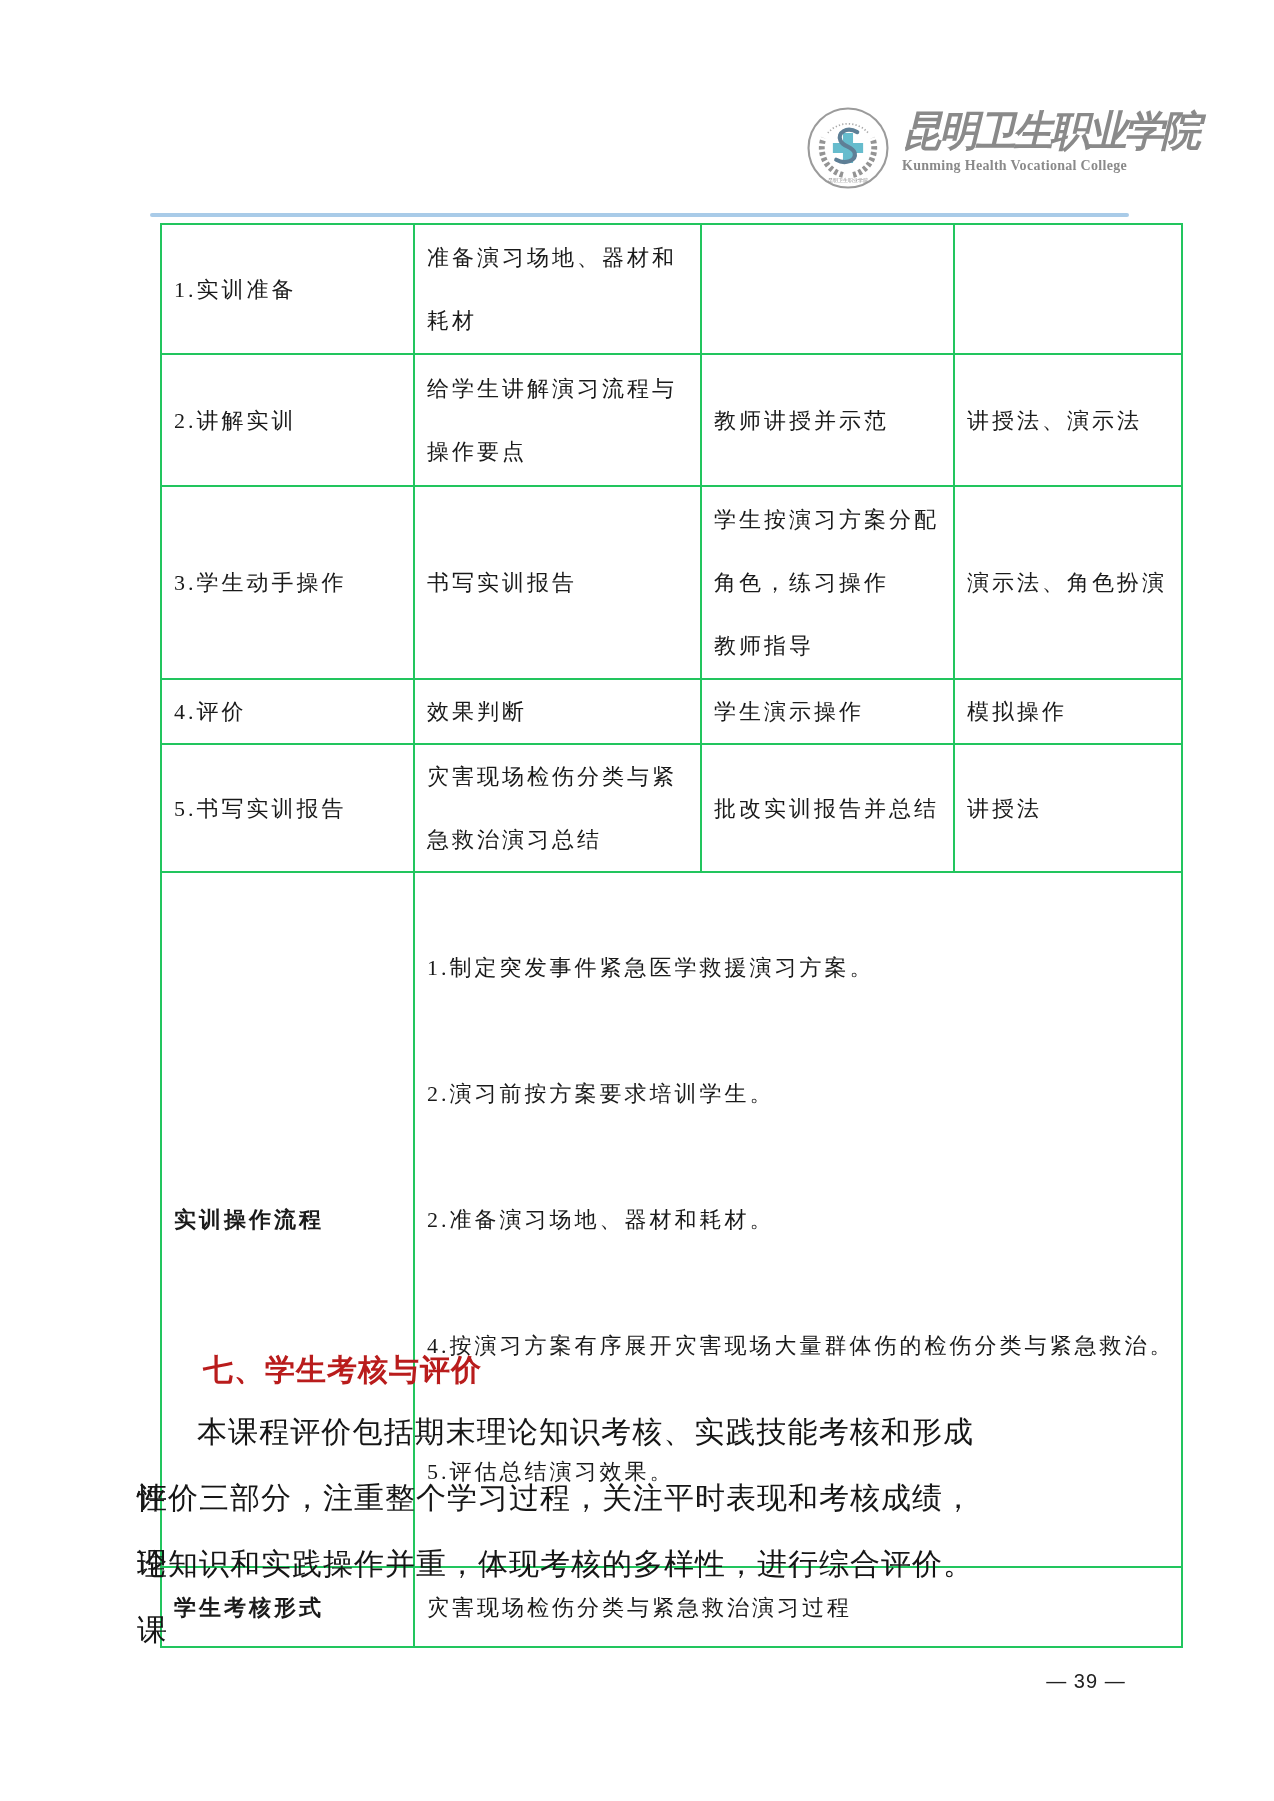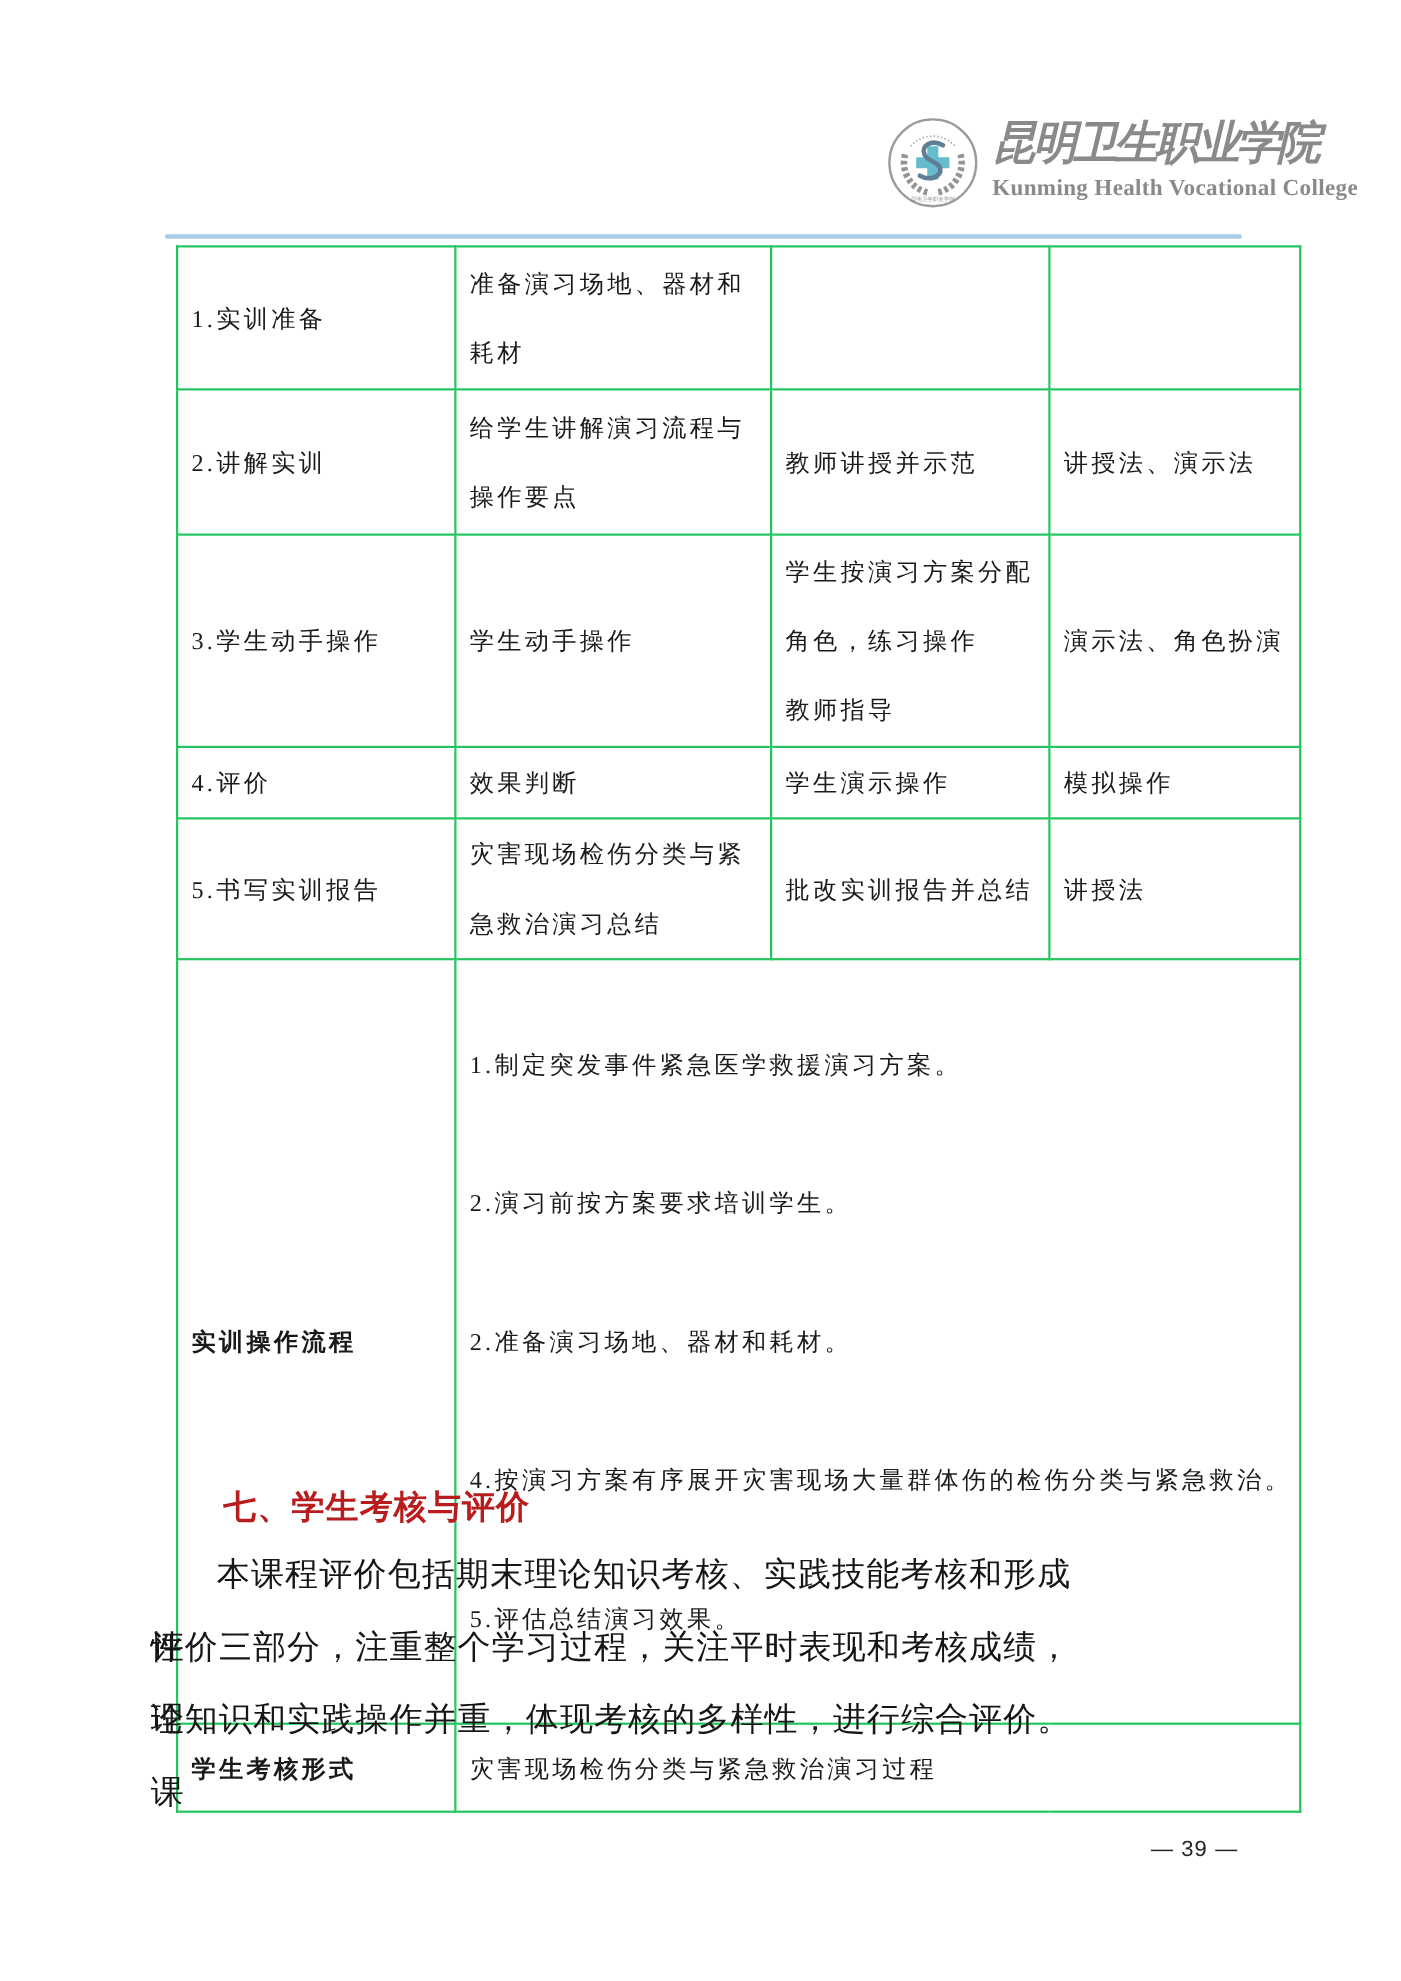--- a/index.html
+++ b/index.html
@@ -12,21 +12,21 @@
   
   .header{position:absolute;left:806px;top:106px;width:420px;display:flex;align-items:flex-start;gap:12px;}
   .seal{width:84px;height:84px;flex:none;}
   .header-text{display:flex;flex-direction:column;}
   .college-zh{
     font-size:40px;font-weight:bold;font-style:italic;color:#8a8a8a;
     letter-spacing:-3px;line-height:48px;white-space:nowrap;transform:scaleY(1.04);
     font-family:"DejaVu Serif","Liberation Serif",serif;
   }
   .college-en{
-    font-size:21px;font-weight:bold;color:#8a8a8a;letter-spacing:.3px;
+    font-size:14px;font-weight:bold;color:#8a8a8a;letter-spacing:.3px;
     margin-top:4px;white-space:nowrap;font-family:"Liberation Serif",serif;
   }
   .blue-rule{position:absolute;left:150px;top:213px;width:979px;height:4px;background:#a9cbe8;border-radius:2px;}
 
   
   .steps-table{
     position:absolute;left:160px;top:223px;width:1021px;
     border-collapse:collapse;table-layout:fixed;
   }
   .steps-table td{
@@ -99,21 +99,21 @@
         <td></td>
       </tr>
       <tr>
         <td>2.讲解实训</td>
         <td>给学生讲解演习流程与操作要点</td>
         <td>教师讲授并示范</td>
         <td>讲授法、演示法</td>
       </tr>
       <tr>
         <td>3.学生动手操作</td>
-        <td>学生动手操作</td>
+        <td>书写实训报告</td>
         <td>学生按演习方案分配角色，练习操作
 教师指导</td>
         <td>演示法、角色扮演</td>
       </tr>
       <tr>
         <td>4.评价</td>
         <td>效果判断</td>
         <td>学生演示操作</td>
         <td>模拟操作</td>
       </tr>

